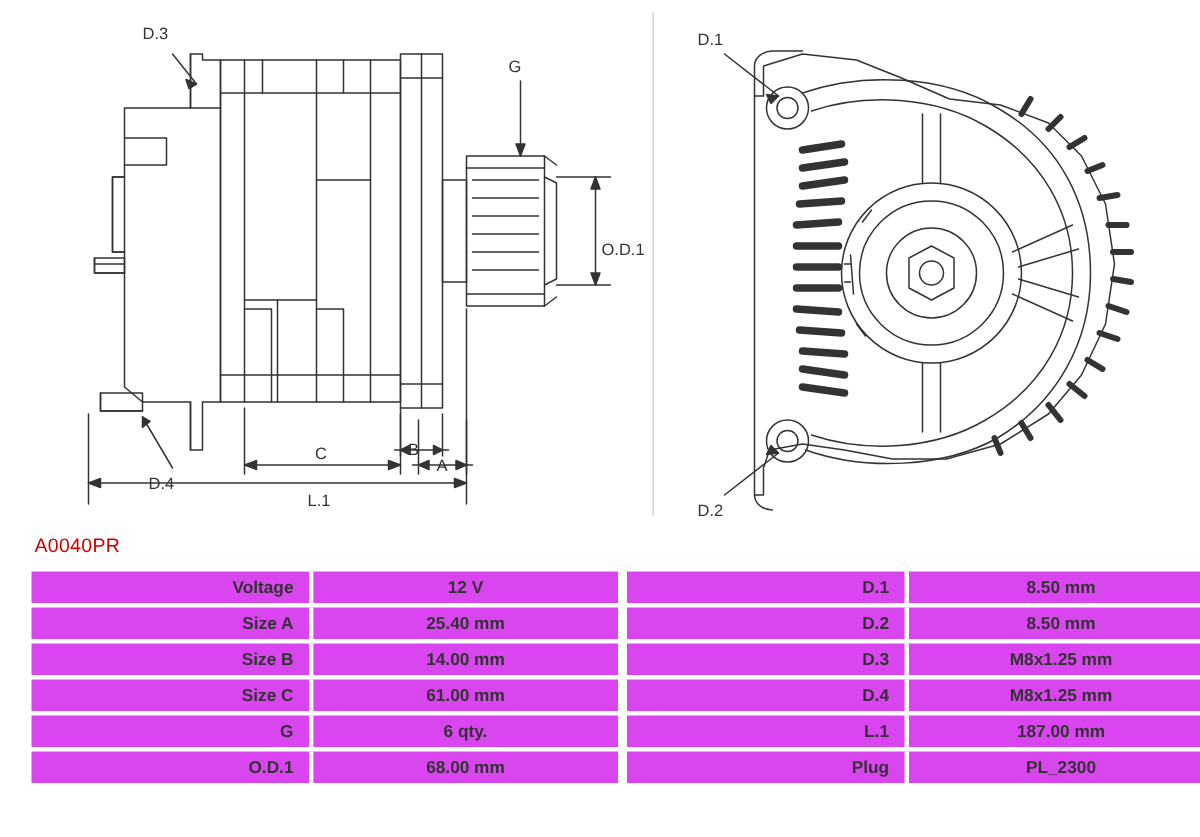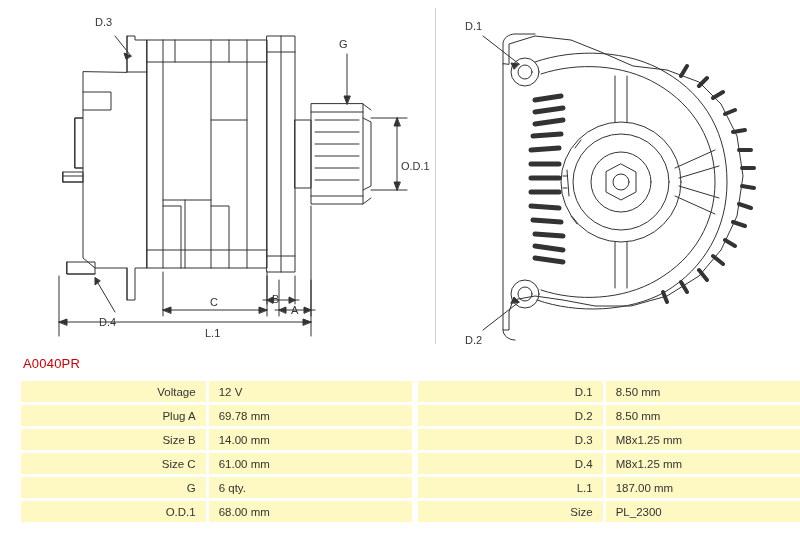--- a/index.html
+++ b/index.html
@@ -58,33 +58,34 @@
   }
   table.spec {
     border-collapse: separate;
     border-spacing: 0 3px;
     width: 392px;
     font-size: 11.5px;
   }
   table.spec.left { margin-left: 6px; margin-right: 6px; }
   table.spec.right { margin-left: 0px; margin-right: 6px; }
   table.spec td {
-    background: #fef9c3;
+    background: #d946ef;
     height: 21px;
     padding: 0 10px;
     color: #333333;
     white-space: nowrap;
+    font-weight: bold;
   }
   table.spec td.label {
     width: 48%;
     text-align: right;
     border-right: 3px solid #ffffff;
   }
   table.spec td.value {
-    text-align: left;
+    text-align: center;
   }
 </style>
 </head>
 <body>
 
 <div class="page">
 
   <div class="drawing">
     <svg width="800" height="352" viewBox="0 0 800 352">
       <g fill="none" stroke="#333" stroke-width="1" stroke-linejoin="round" stroke-linecap="round">
@@ -244,22 +245,22 @@
 
   <div class="tables">
 
     <table class="spec left">
       <tbody>
         <tr>
           <td class="label">Voltage</td>
           <td class="value">12 V</td>
         </tr>
         <tr>
-          <td class="label">Plug A</td>
-          <td class="value">69.78 mm</td>
+          <td class="label">Size A</td>
+          <td class="value">25.40 mm</td>
         </tr>
         <tr>
           <td class="label">Size B</td>
           <td class="value">14.00 mm</td>
         </tr>
         <tr>
           <td class="label">Size C</td>
           <td class="value">61.00 mm</td>
         </tr>
         <tr>
@@ -289,20 +290,20 @@
         </tr>
         <tr>
           <td class="label">D.4</td>
           <td class="value">M8x1.25 mm</td>
         </tr>
         <tr>
           <td class="label">L.1</td>
           <td class="value">187.00 mm</td>
         </tr>
         <tr>
-          <td class="label">Size</td>
+          <td class="label">Plug</td>
           <td class="value">PL_2300</td>
         </tr>
       </tbody>
     </table>
 
   </div>
 </div>
 
 </body></html>

